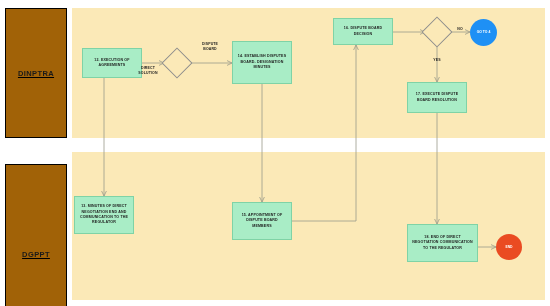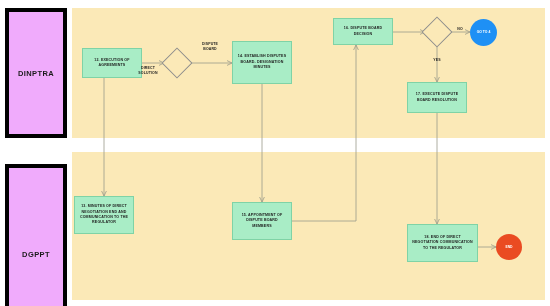--- a/index.html
+++ b/index.html
@@ -1,22 +1,22 @@
 <!DOCTYPE html>
 <html><head>
 <meta charset="utf-8">
 <style>
   html,body{margin:0;padding:0;background:#ffffff;}
   body{width:550px;height:306px;position:relative;overflow:hidden;
        font-family:"Liberation Sans","DejaVu Sans",sans-serif;}
   #canvas{position:absolute;left:0;top:0;width:550px;height:306px;}
 
   
-  .lane-header{position:absolute;background:#f0abfc;border:4px solid #000000;
-    display:flex;align-items:center;justify-content:center;box-sizing:border-box;}
+  .lane-header{position:absolute;background:#a16207;border:1px solid #000000;
+    display:flex;align-items:center;justify-content:center;box-sizing:border-box;text-decoration:underline;}
   .lane-header span{font-size:7.5px;font-weight:bold;color:#1a1a1a;letter-spacing:.4px;}
 
   
   .lane-body{position:absolute;background:#fbe9b7;box-sizing:border-box;}
 
   
   svg.links{position:absolute;left:0;top:0;width:550px;height:306px;overflow:visible;}
 
   
   .task{position:absolute;background:#a9edc6;border:1px solid #7fd3a6;

